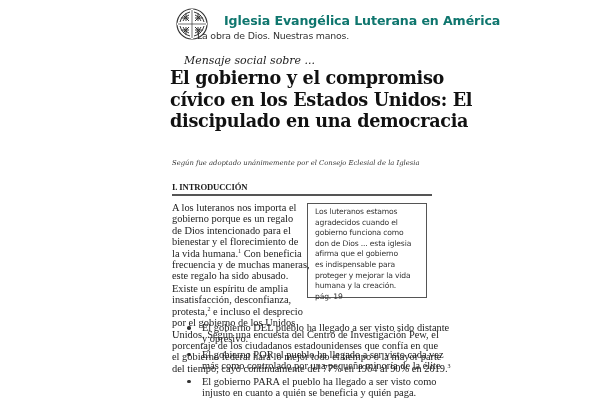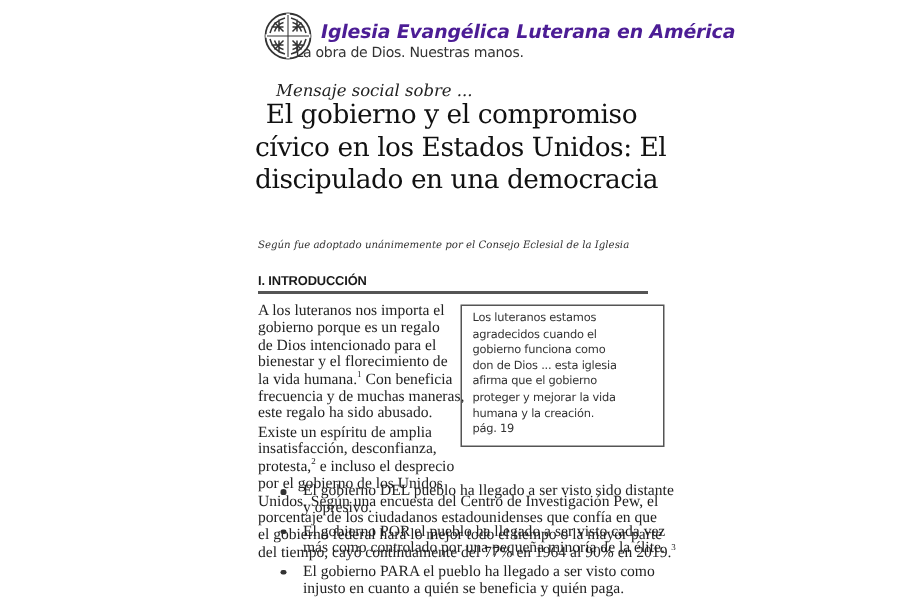--- a/index.html
+++ b/index.html
@@ -6,74 +6,74 @@
     body {
       width: 600px; height: 400px; overflow: hidden;
       background: #ffffff; position: relative;
       color: #1e1e1e;
     }
     .page { position: absolute; left: 0; top: 0; width: 600px; height: 400px; }
 
     
     .logo { position: absolute; left: 176px; top: 8px; width: 32px; height: 32px; }
     .org-name {
-      position: absolute; left: 214px; top: 13px;
+      position: absolute; left: 224px; top: 13px;
       font-family: "DejaVu Sans", sans-serif; font-weight: bold;
-      font-size: 12.6px; color: #4c1d95; letter-spacing: -0.1px; white-space: nowrap; font-style: italic;
+      font-size: 12.6px; color: #0f766e; letter-spacing: -0.1px; white-space: nowrap;
     }
     .org-tagline {
       position: absolute; left: 197px; top: 30px;
       font-family: "DejaVu Sans", sans-serif; font-size: 9.4px;
       color: #333; white-space: nowrap; letter-spacing: -0.2px;
     }
 
     
     .kicker {
       position: absolute; left: 184px; top: 54px;
       font-family: "DejaVu Serif", serif; font-style: italic;
       font-size: 11px; color: #222; white-space: nowrap;
     }
     .title {
       position: absolute; left: 170px; top: 67px; width: 262px;
-      font-family: "DejaVu Serif", serif; font-weight: normal;
+      font-family: "DejaVu Serif", serif; font-weight: bold;
       font-size: 17.6px; line-height: 21.5px; text-align: center; color: #111;
       letter-spacing: -0.3px;
     }
     .title div { white-space: nowrap; }
 
     .adopted {
       position: absolute; left: 172px; top: 158px; width: 270px;
       font-family: "DejaVu Serif", serif; font-style: italic;
       font-size: 6.8px; line-height: 10px; color: #333;
     }
     .adopted div { white-space: nowrap; }
 
     .section-heading {
       position: absolute; left: 172px; top: 182px;
-      font-family: Liberation Sans, sans-serif; font-weight: bold;
+      font-family: Liberation Serif, serif; font-weight: bold;
       font-size: 8.6px; color: #1a1a1a; white-space: nowrap; letter-spacing: -0.1px; text-align: right;
     }
     .section-rule {
       position: absolute; left: 172px; top: 194px; width: 260px; height: 2px;
       background: #555;
     }
 
     
     .body-text {
       font-family: "Liberation Serif", serif; font-size: 10.4px;
       line-height: 11.4px; color: #222;
     }
     .body-text div { white-space: nowrap; }
     .para1 { position: absolute; left: 172px; top: 202px; }
     .para2 { position: absolute; left: 172px; top: 283px; }
     sup { font-size: 6px; line-height: 0; vertical-align: super; }
 
     
     .pullquote {
-      position: absolute; left: 307px; top: 203px; width: 136px; height: 95px;
+      position: absolute; left: 307px; top: 203px; width: 120px; height: 95px;
       border: 1px solid #555; box-sizing: border-box;
       padding: 3px 0 0 7px;
       font-family: "DejaVu Sans", sans-serif; font-size: 7.6px;
       line-height: 10.6px; color: #333; letter-spacing: -0.15px;
     }
     .pullquote div { white-space: nowrap; }
 
     
     .bullets { position: absolute; left: 172px; top: 322px; margin: 0; padding: 0; list-style: none; }
     .bullet { position: relative; padding-left: 30px; margin-bottom: 4px; }
@@ -125,20 +125,21 @@
     <div>frecuencia y de muchas maneras,</div>
     <div>este regalo ha sido abusado.</div>
   </div>
 
   <div class="pullquote">
     <div>Los luteranos estamos</div>
     <div>agradecidos cuando el</div>
     <div>gobierno funciona como</div>
     <div>don de Dios ... esta iglesia</div>
     <div>afirma que el gobierno</div>
+    <div>es indispensable para</div>
     <div>proteger y mejorar la vida</div>
     <div>humana y la creación.</div>
     <div>pág. 19</div>
   </div>
 
   <div class="body-text para2">
     <div>Existe un espíritu de amplia</div>
     <div>insatisfacción, desconfianza,</div>
     <div><span>protesta,</span><sup>2</sup><span> e incluso el desprecio</span></div>
     <div>por el gobierno de los Unidos</div>

